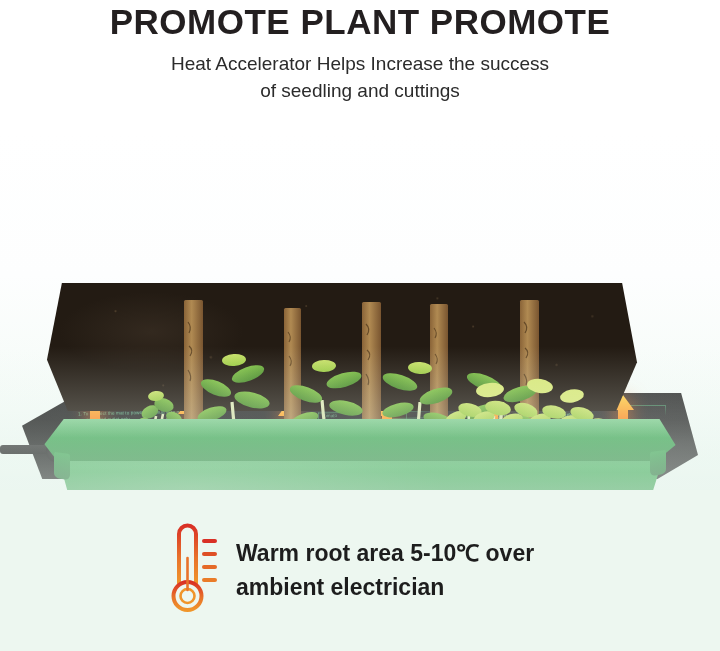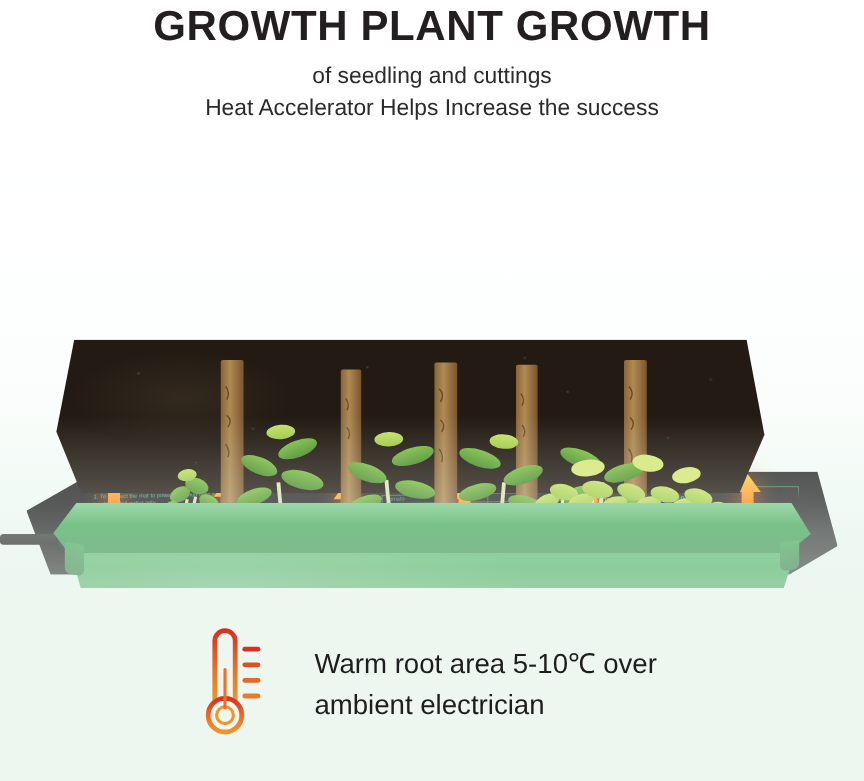--- a/index.html
+++ b/index.html
@@ -200,38 +200,38 @@
   
   .plants{position:absolute;left:0;top:131px;width:720px;height:300px;z-index:18;}
 
   
   .footer{
     position:absolute;left:0;top:490px;width:720px;height:161px;
     background:#edf7f0;
   }
   .footer-row{
     position:absolute;left:162px;top:32px;width:520px;
-    display:flex;align-items:center;gap:38px;
+    display:flex;align-items:center;gap:12px;font-weight:bold;
   }
   .thermo{width:62px;height:96px;flex:0 0 auto;}
   .footer-text{
     font-size:23px;line-height:34px;color:#1d1d1d;
     font-family:"Liberation Sans",sans-serif;
   }
 </style>
 </head>
 <body>
 
 <div class="page">
 
   <div class="header">
-    <div class="headline">GROWTH PLANT GROWTH</div>
+    <div class="headline">PROMOTE PLANT PROMOTE</div>
     <div class="subline">
+      <div>Heat Accelerator Helps Increase the success</div>
       <div>of seedling and cuttings</div>
-      <div>Heat Accelerator Helps Increase the success</div>
     </div>
   </div>
 
   <div class="photo">
 
     <div class="mat">
       <div class="cord"></div>
       <div class="cord-grommet"></div>
       <div class="mat-top"></div>
       <div class="mat-sheen"></div>

